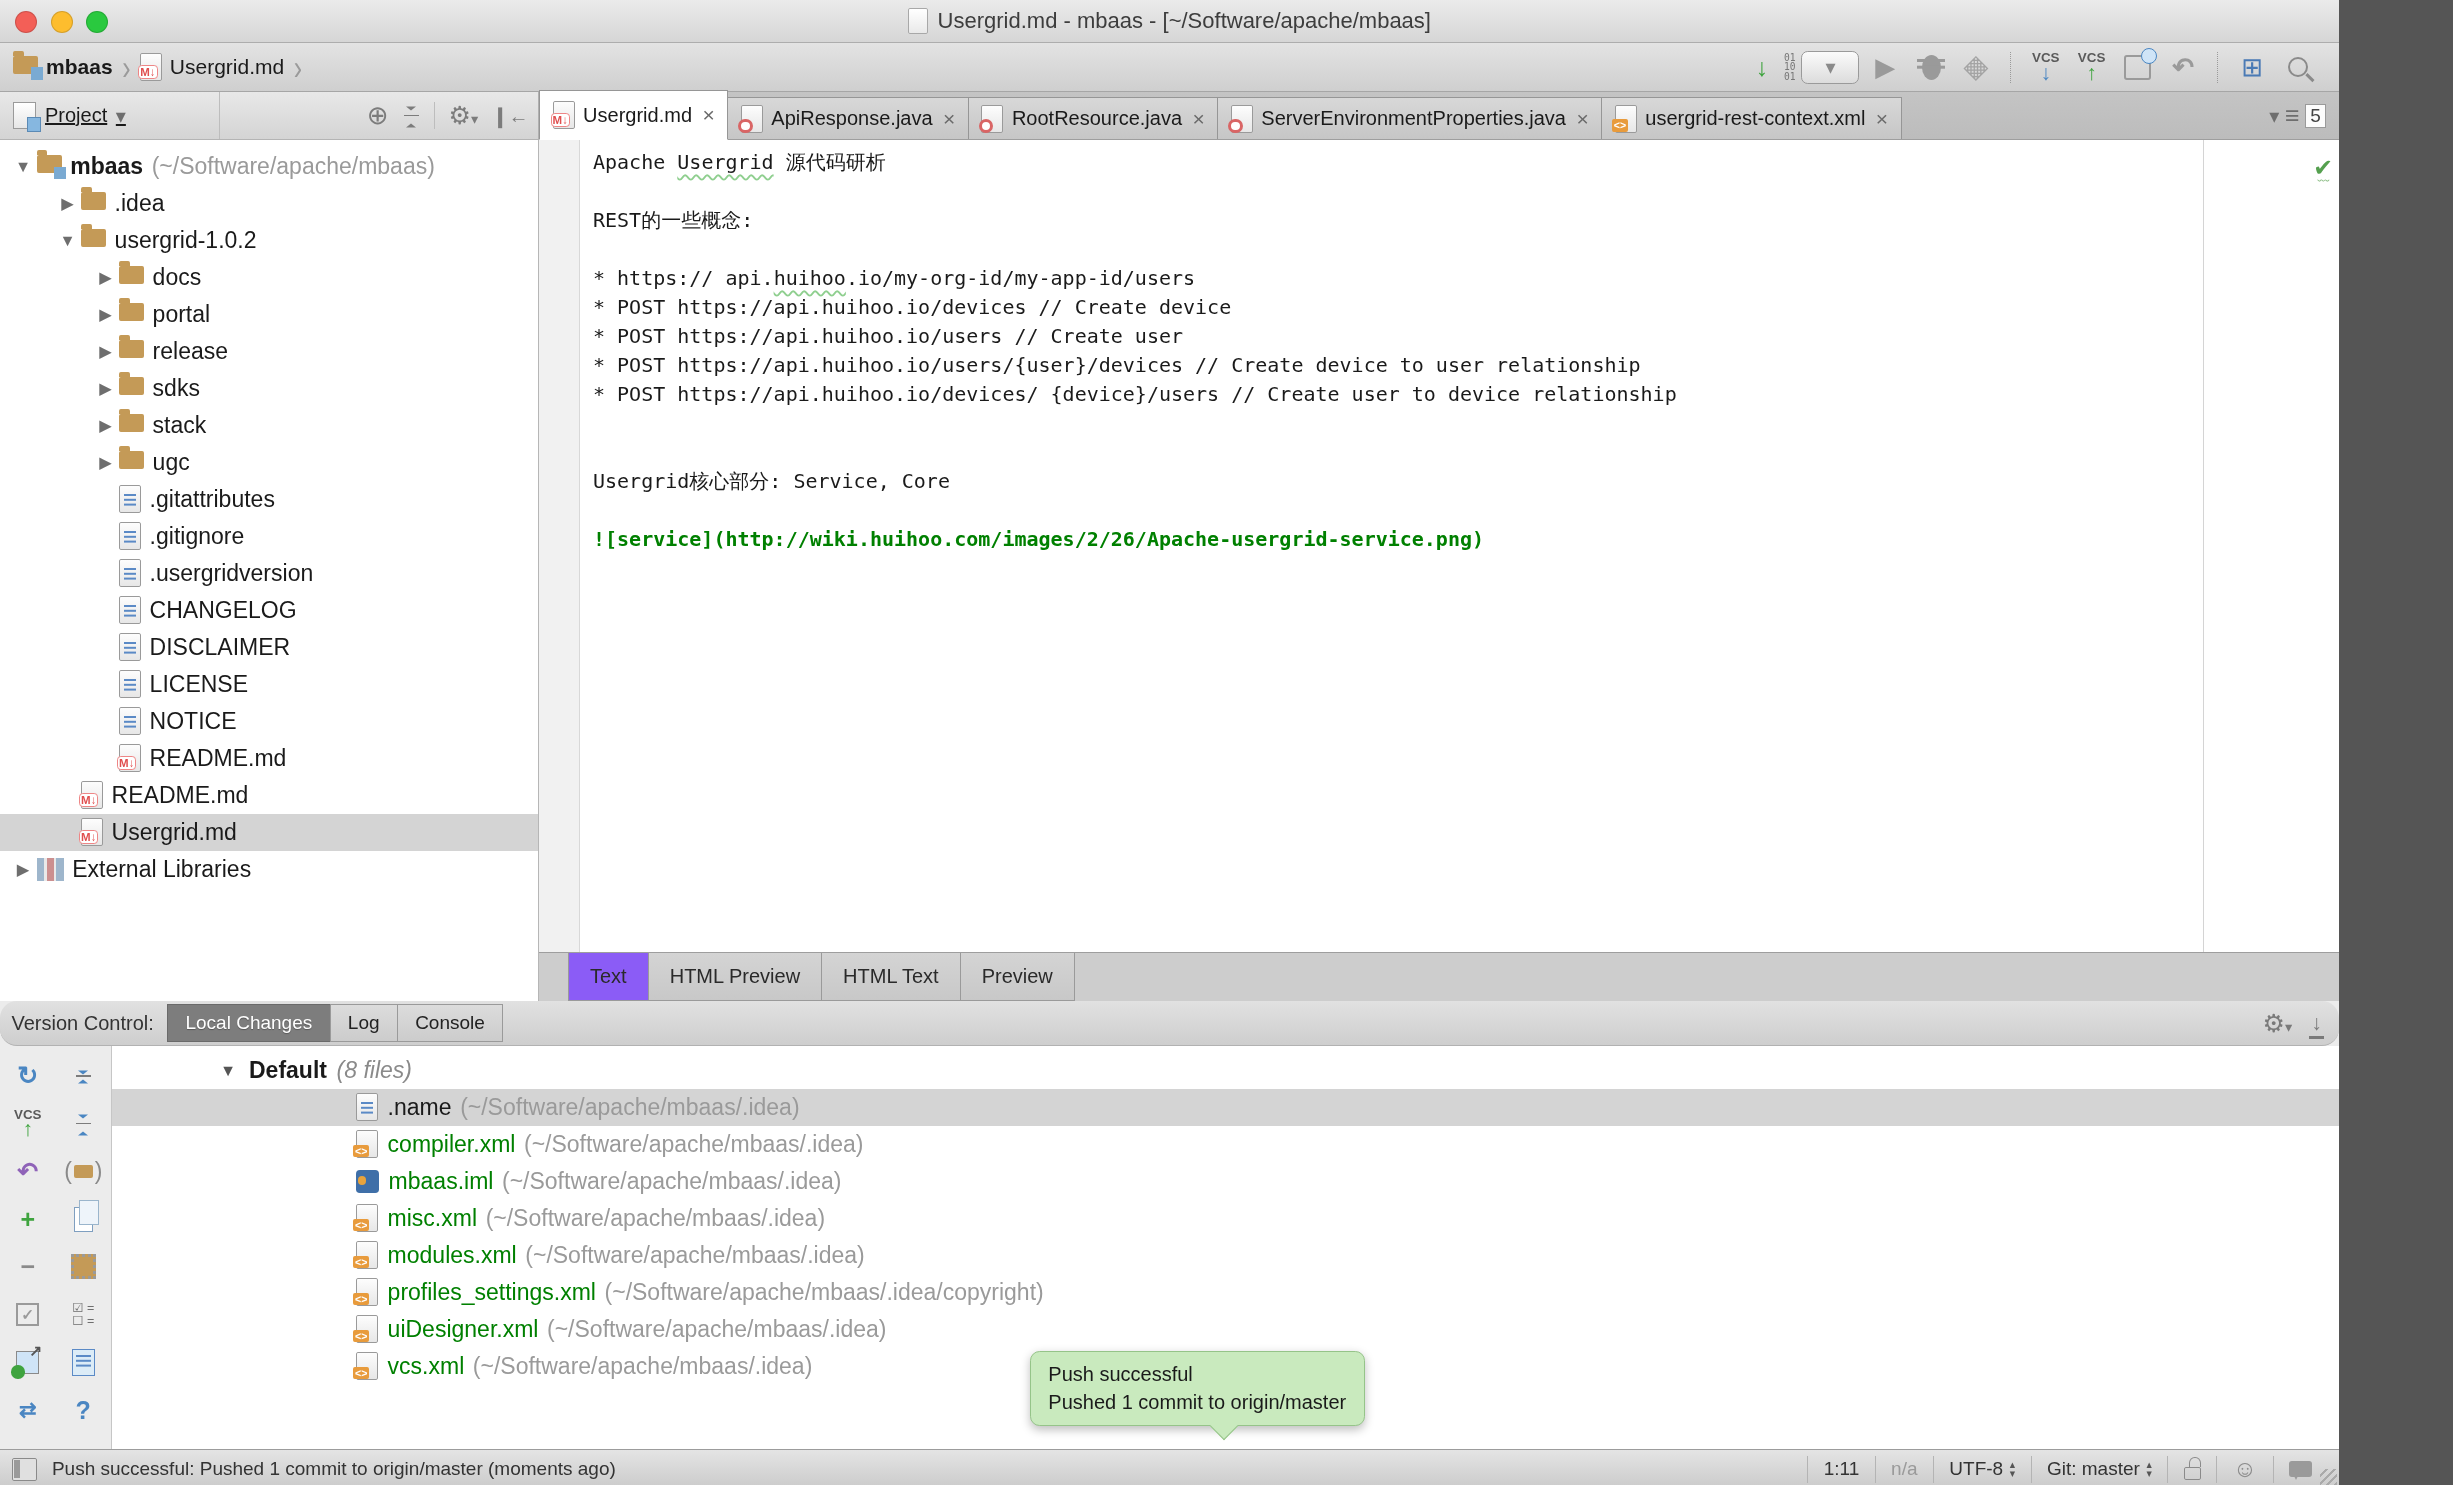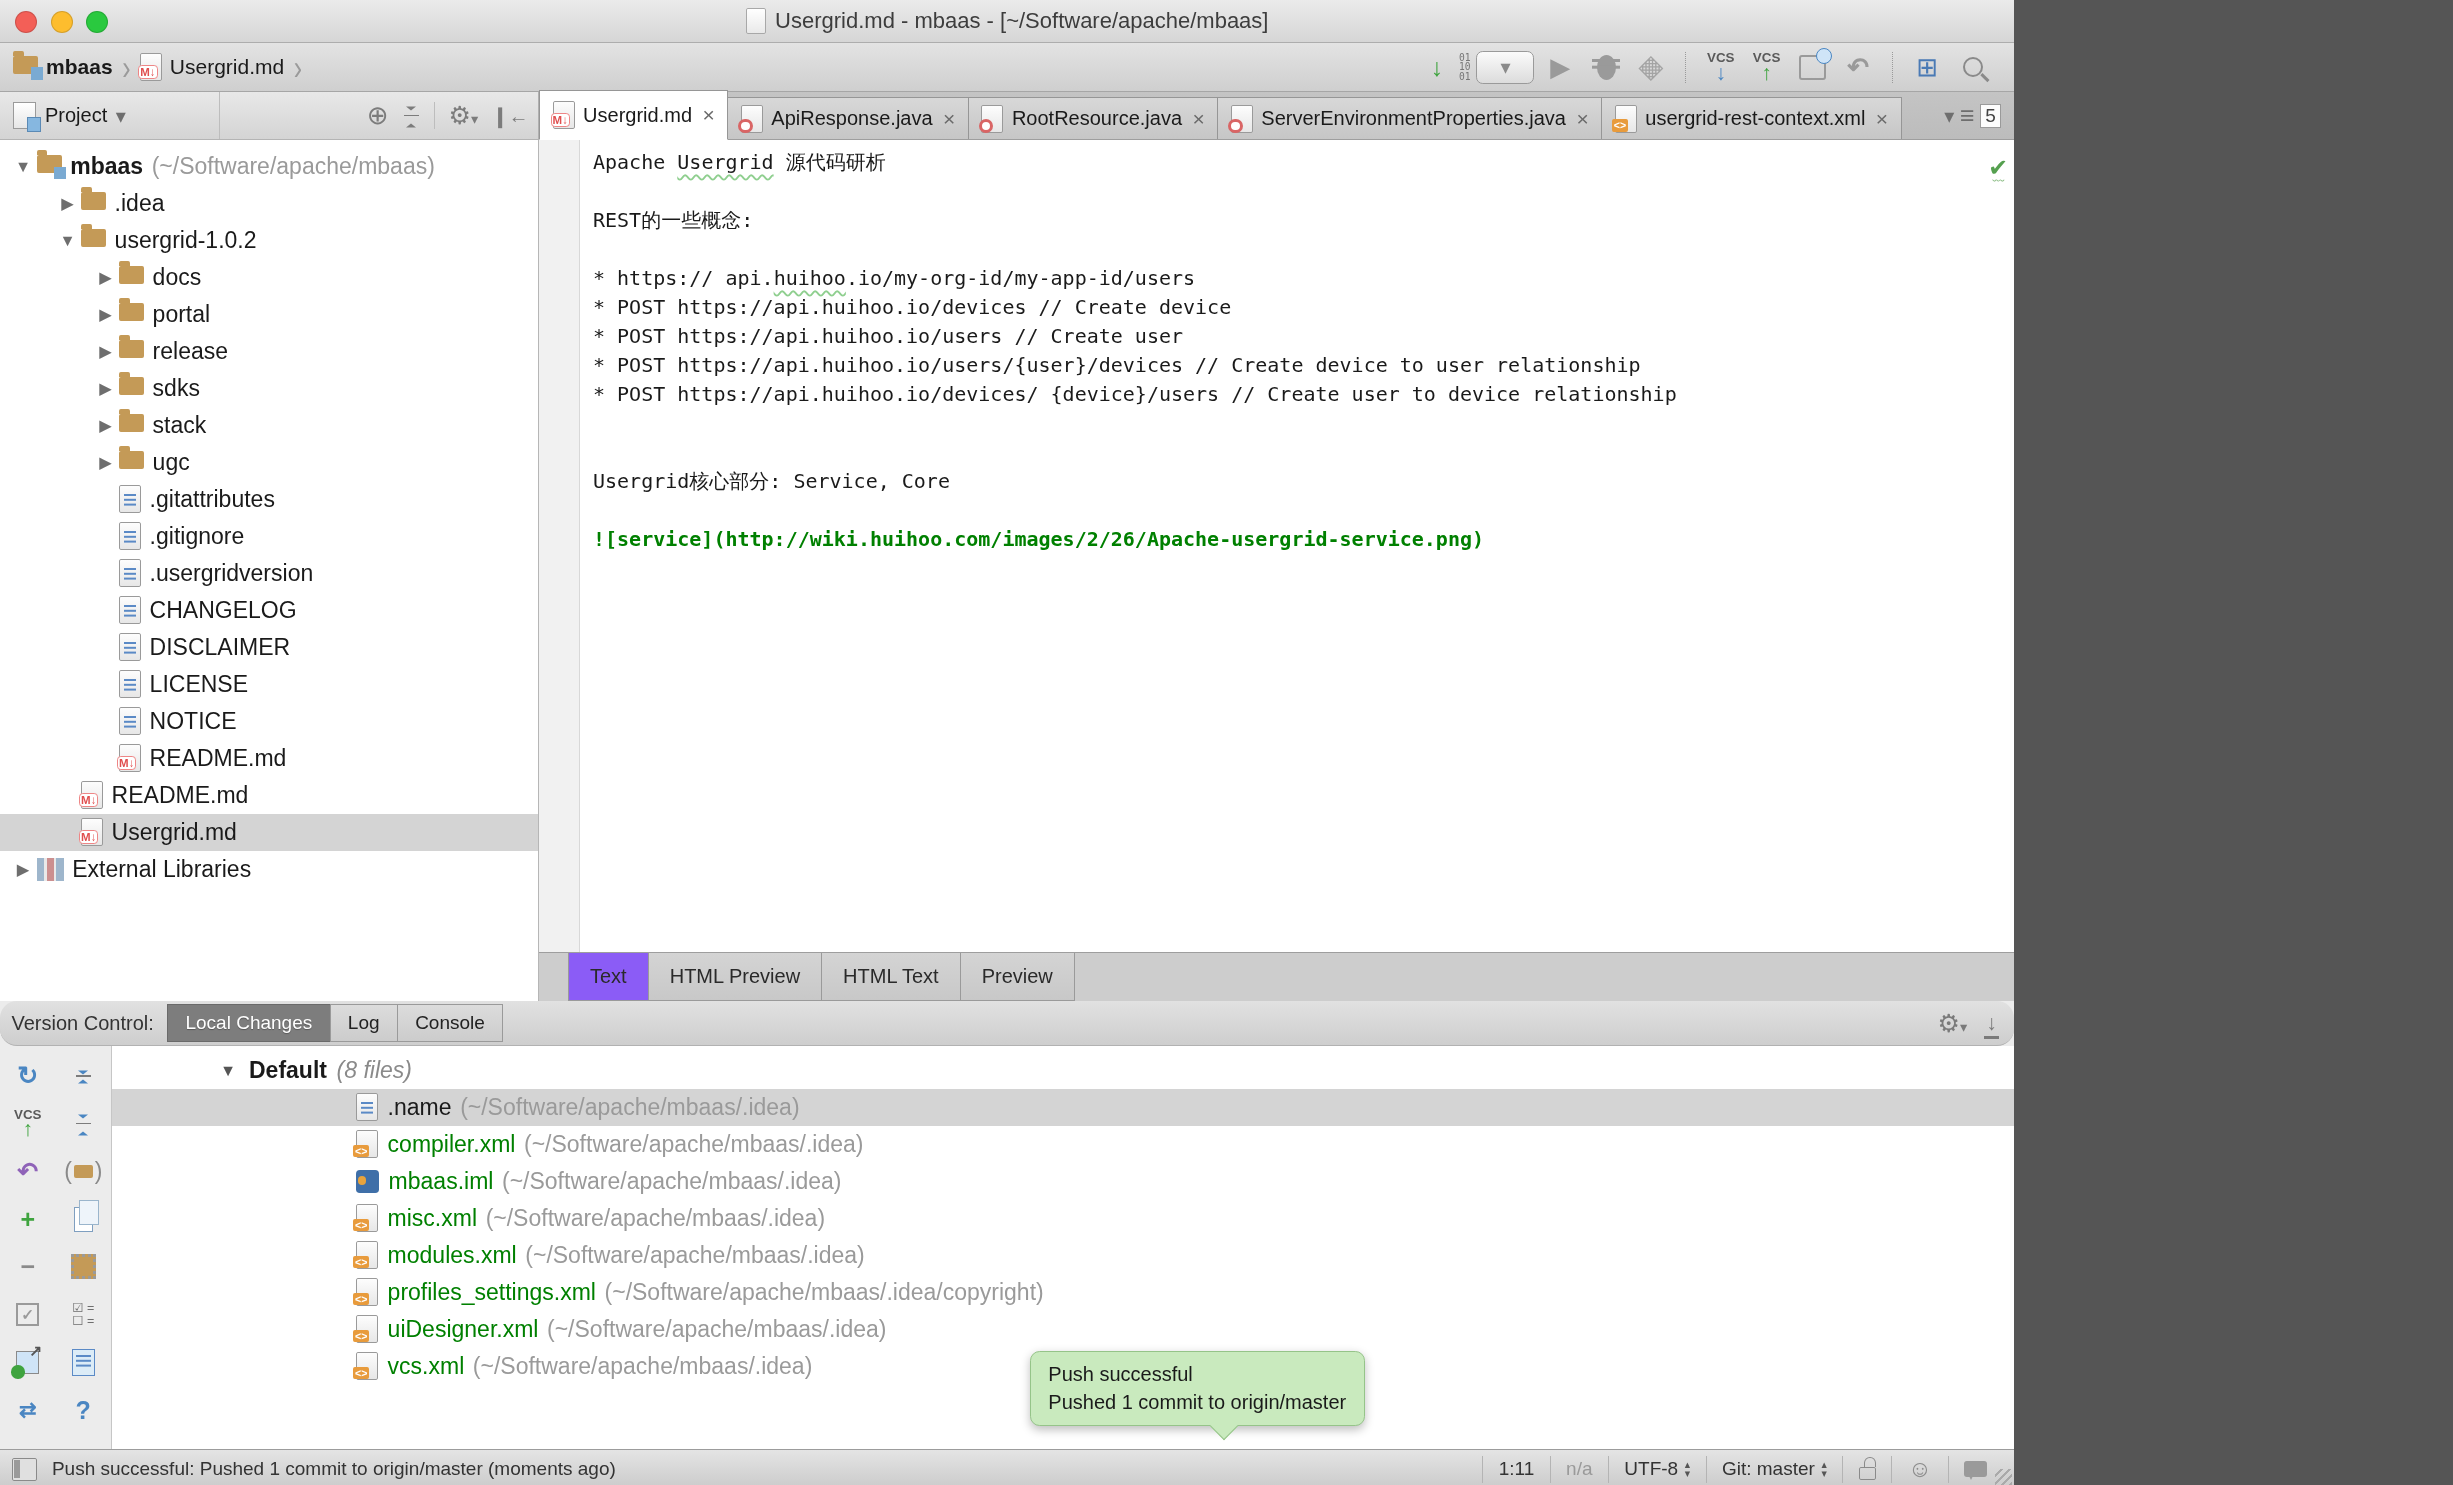--- a/index.html
+++ b/index.html
@@ -1,16 +1,16 @@
 <!DOCTYPE html>
 <html style="--green: #008000; --line_highlight: #fbf3d3; --selection: #d4d4d4; --popup_bg: #c9eabe; --popup_border: #95c489; --tab_active: #ffffff;"><head>
 <meta charset="utf-8">
 <style>
   html,body{margin:0;padding:0;background:#555;}
-  .window{position:relative;width:2014px;height:1485px;background:#ececec;overflow:hidden;
+  .window{position:relative;width:2339px;height:1485px;background:#ececec;overflow:hidden;
     font-family:"Liberation Sans", sans-serif;color:#1a1a1a;font-size:20px;}
   
   .titlebar{height:42px;background:linear-gradient(#ebebeb,#d6d6d6);border-bottom:1px solid #adadad;
     display:flex;align-items:center;position:relative;}
   .lights{position:absolute;left:15.4px;top:10.6px;display:flex;gap:13.4px;}
   .light{width:20px;height:20px;border-radius:50%;border:1px solid rgba(0,0,0,.15);}
   .light.red{background:#f35f57;} .light.yellow{background:#fdbd2e;} .light.green{background:#2ac93f;}
   .wtitle{margin:0 auto;display:flex;align-items:center;gap:9.6px;color:#3d3d3d;font-size:22px;}
   .i-doc{display:inline-block;width:18px;height:24px;background:linear-gradient(#fff,#e9e9e9);
     border:1px solid #a8a8a8;border-radius:1.9px;}
@@ -39,21 +39,21 @@
   .hist::after{content:"";position:absolute;right:-8.6px;top:-8.6px;width:14.4px;height:14.4px;border-radius:50%;
     background:#cfe4f7;border:1.9px solid #4a86c2;}
   .mag{width:16.3px;height:16.3px;border:2.9px solid #8a8a8a;border-radius:50%;position:relative;}
   .mag::after{content:"";position:absolute;width:9.6px;height:2.9px;background:#8a8a8a;
     transform:rotate(45deg);right:-8.6px;bottom:-3.8px;}
   .bluegrid{color:#4a7ab5;font-size:26px;}
   
   .headers{display:flex;height:48px;}
   .proj-header{width:538px;flex:none;background:linear-gradient(#e8e8e8,#d4d4d4);
     border-right:1px solid #b0b0b0;border-bottom:1px solid #b4b4b4;display:flex;align-items:center;}
-  .ph-left{display:flex;align-items:center;gap:8.6px;height:100%;padding:0 13.4px;border-right:1px solid #bdbdbd;min-width:192px;}
+  .ph-left{display:flex;align-items:center;gap:8.6px;height:100%;padding:0 13.4px;border-right:1px solid #bdbdbd;min-width:192px;text-decoration:underline;}
   .i-proj{width:21px;height:25px;background:linear-gradient(#fff,#e6e6e6);border:1px solid #9a9a9a;position:relative;}
   .i-proj::after{content:"";position:absolute;right:-5.8px;bottom:-3.8px;width:12.5px;height:12.5px;background:#86b7e0;border:1px solid #5b8ab5;}
   .ph-icons{margin-left:auto;display:flex;align-items:center;gap:13.4px;padding-right:9.6px;color:#7c7c7c;}
   .ph-sep{width:1px;height:27px;background:#bdbdbd;}
   .i-collapse{position:relative;width:19px;height:23px;}
   .i-collapse::before{content:"";position:absolute;left:1.9px;right:1.9px;top:10.6px;height:1.9px;background:#7c7c7c;}
   .i-collapse .t1{position:absolute;left:3.8px;top:0;border:5.8px solid transparent;border-top:7.7px solid #7c7c7c;transform:scaleY(.6);}
   .i-collapse .t2{position:absolute;left:3.8px;bottom:-2.9px;border:5.8px solid transparent;border-bottom:7.7px solid #7c7c7c;transform:scaleY(.6);}
   .tab-bar{flex:1;background:linear-gradient(#c4c4c4,#bcbcbc);display:flex;align-items:flex-end;border-bottom:1px solid #9e9e9e;position:relative;}
   .tab{height:41px;border:1px solid #969696;border-bottom:none;margin-right:-1px;

